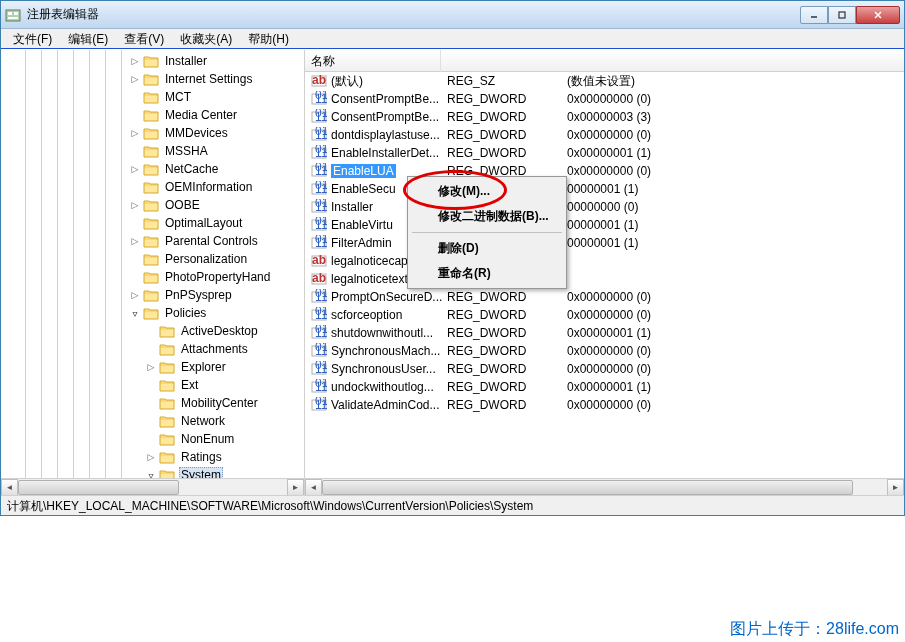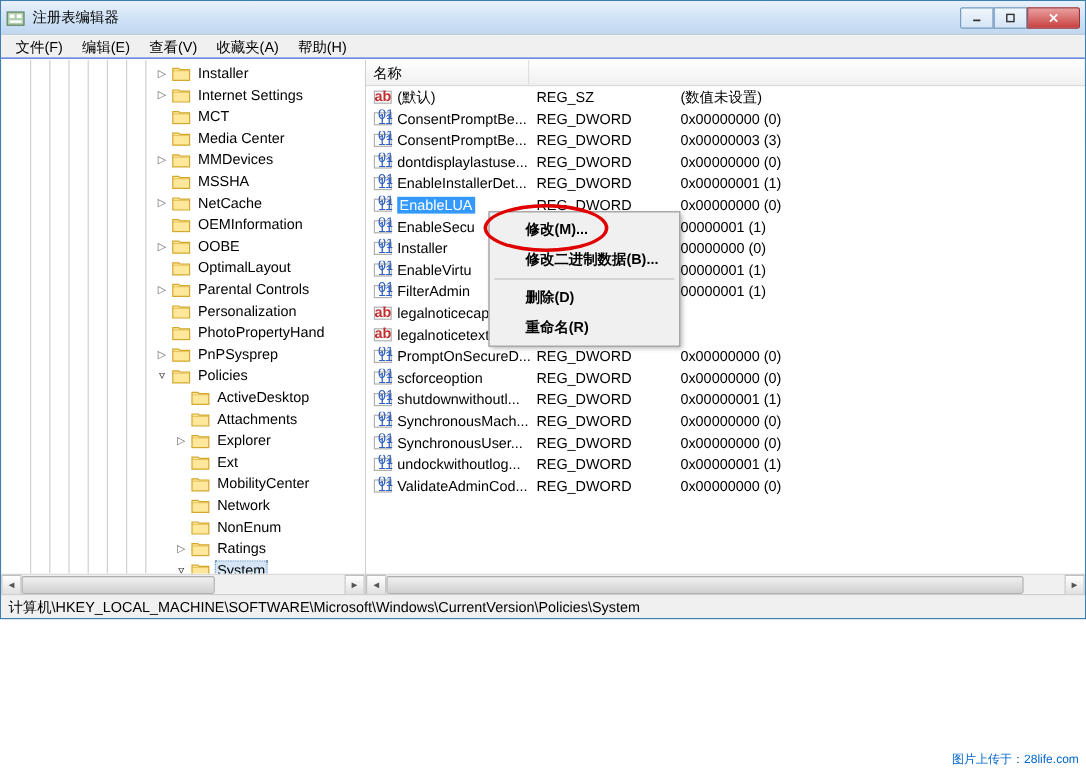--- a/index.html
+++ b/index.html
@@ -53,21 +53,21 @@
     
     .red-circle { position: absolute; border: 3px solid #e00000; border-radius: 50%; width: 104px; height: 40px; z-index: 200; pointer-events: none; }
     
     .hscroll { height: 17px; background: #f0f0f0; border-top: 1px solid #d0d0d0; display: flex; align-items: center; }
     .hscroll-btn { width: 17px; height: 17px; background: linear-gradient(to bottom, #fff, #e0e0e0); border: 1px solid #c0c0c0; display: flex; align-items: center; justify-content: center; font-size: 8px; color: #555; cursor: pointer; }
     .hscroll-track { flex: 1; height: 17px; background: #f0f0f0; position: relative; }
     .hscroll-thumb { position: absolute; height: 15px; top: 1px; background: linear-gradient(to bottom, #f0f0f0, #d0d0d0); border: 1px solid #b0b0b0; border-radius: 2px; }
     
     .statusbar { height: 20px; background: #f0f0f0; border-top: 1px solid #d0d0d0; padding: 2px 6px; display: flex; align-items: flex-start; }
     
-    .watermark { position: absolute; bottom: 2px; right: 6px; color: #0066cc; font-size: 10px; z-index: 300; }
+    .watermark { position: absolute; bottom: 2px; right: 6px; color: #0066cc; font-size: 16px; z-index: 300; }
     
     .vline { position: absolute; width: 1px; background: #d0d0d0; top: 0; bottom: 0; }
   </style>
 </head>
 <body>
 
 <div class="window">
 
   <div class="titlebar">
     <svg class="titlebar-icon" viewBox="0 0 16 16">

